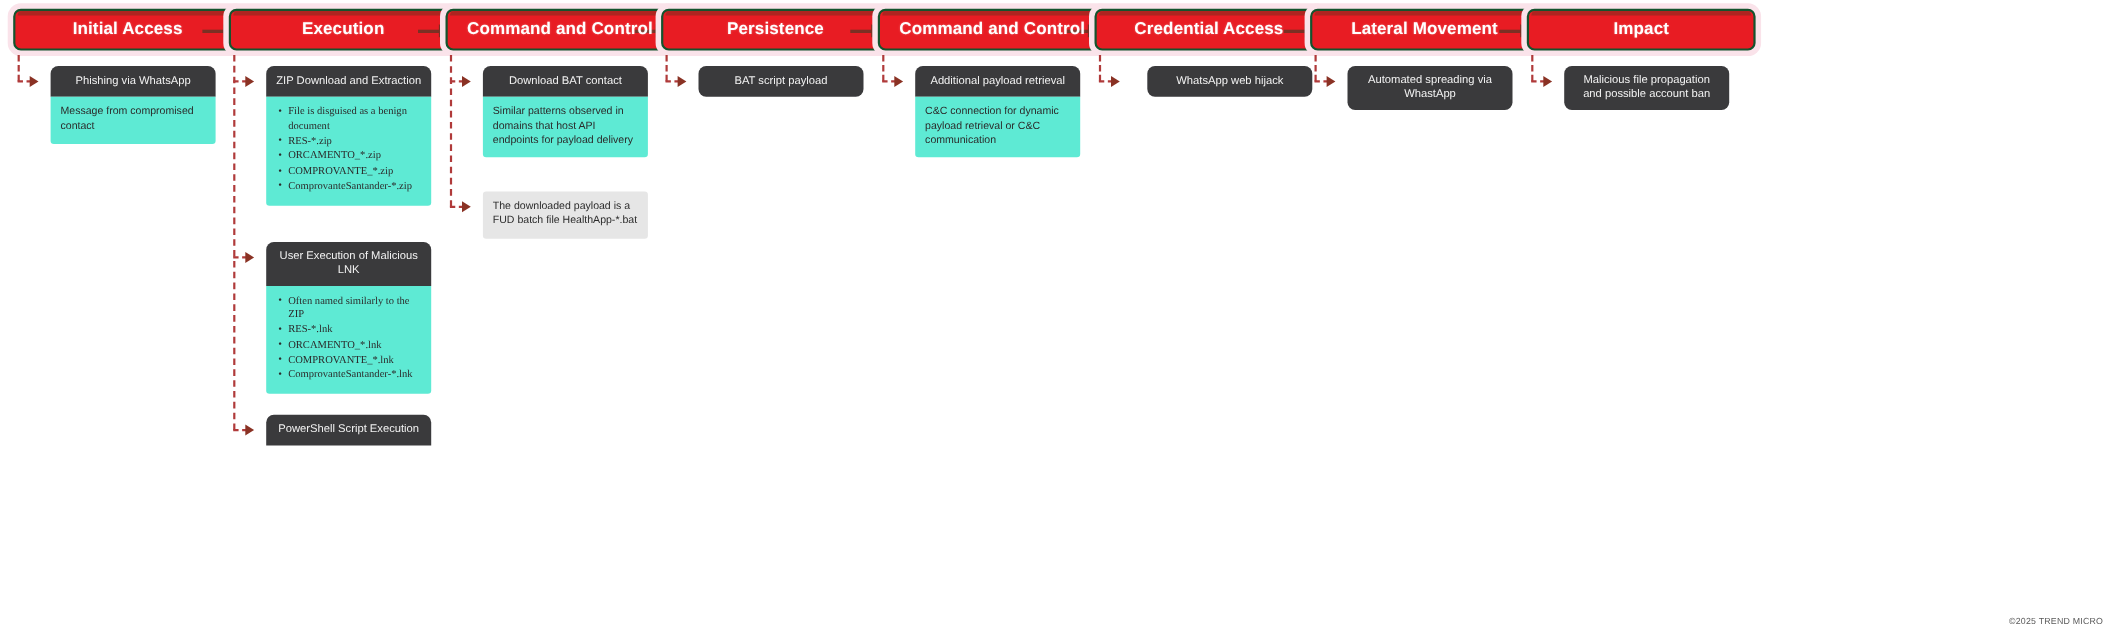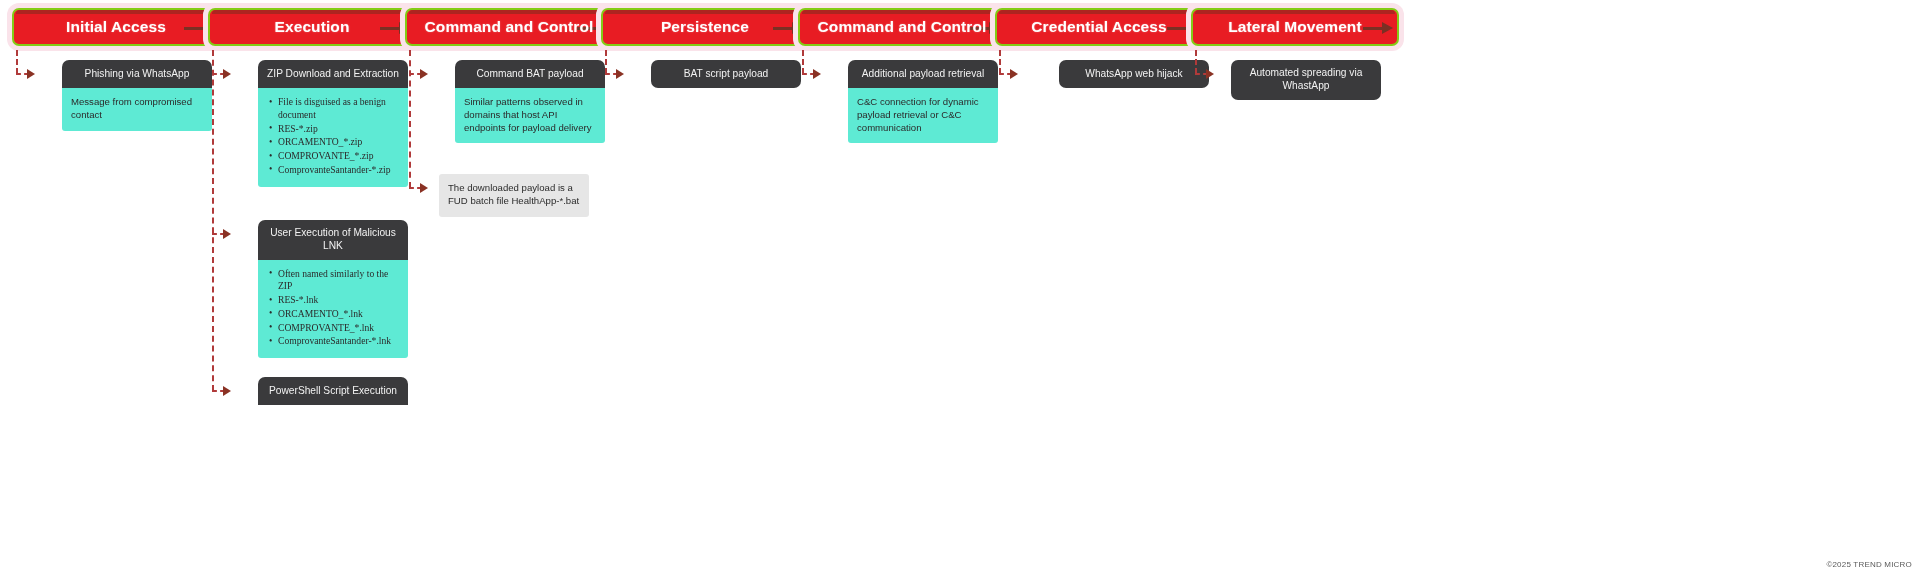--- a/index.html
+++ b/index.html
@@ -27,21 +27,21 @@
     position: absolute;
     top: 8px;
     width: 208px;
   }
 
   
   .stage-header {
     position: relative;
     height: 38px;
     background: #e81c23;
-    border: 2px solid #84cc16;
+    border: 2px solid #14532d;
     border-radius: 7px;
     box-shadow: 0 0 0 5px #fae3ea;
     display: flex;
     align-items: center;
     justify-content: center;
     box-sizing: border-box;
   }
   .stage-header .cap {
     position: absolute;
     left: 2px; right: 2px; top: 0px;
@@ -110,21 +110,20 @@
     width: 0; height: 0;
     border-top: 5px solid transparent;
     border-bottom: 5px solid transparent;
     border-left: 8px solid #8a3224;
   }
 
   
   .card {
     position: absolute;
     width: 150px;
-    margin-left: 16px;
   }
   .card-head {
     background: #3a3a3c;
     border-radius: 7px;
     color: #f2f2f2;
     font-size: 10.2px;
     line-height: 1.25;
     text-align: center;
     padding: 7px 8px;
     box-sizing: border-box;
@@ -262,21 +261,21 @@
     <div class="stage-arrow" style="left: 380px;">
       <div class="shaft"></div>
       <div class="head"></div>
     </div>
     <div class="column" style="left: 405px;">
       <div class="stage-header">
         <div class="cap"></div>
         <div class="stage-title">Command and Control</div>
       </div>
       <div class="card has-body" style="left: 34px; top: 52px;">
-        <div class="card-head">Command BAT payload</div>
+        <div class="card-head">Download BAT contact</div>
         <div class="card-body">
           <p>Similar patterns observed in domains that host API endpoints for payload delivery</p>
         </div>
       </div>
       <div class="elbow" style="left: 4px; top: 60px;">
         <div class="harm"></div>
         <div class="ahead"></div>
       </div>
       <div class="note" style="left: 34px; top: 166px;">The downloaded payload is a FUD batch file HealthApp-*.bat</div>
       <div class="elbow" style="left: 4px; top: 174px;">
@@ -344,28 +343,42 @@
     </div>
     <div class="stage-arrow" style="left: 1167px;">
       <div class="shaft"></div>
       <div class="head"></div>
     </div>
     <div class="column" style="left: 1191px;">
       <div class="stage-header">
         <div class="cap"></div>
         <div class="stage-title">Lateral Movement</div>
       </div>
-      <div class="card" style="left: 24px; top: 52px;">
+      <div class="card" style="left: 34px; top: 52px;">
         <div class="card-head">Automated spreading via WhastApp</div>
       </div>
       <div class="elbow" style="left: 4px; top: 60px;">
         <div class="harm"></div>
         <div class="ahead"></div>
       </div>
       <div class="spine" style="top: 42px; height: 24px;"></div>
     </div>
     <div class="stage-arrow" style="left: 1363px;">
       <div class="shaft"></div>
       <div class="head"></div>
     </div>
+    <div class="column" style="left: 1388px;">
+      <div class="stage-header">
+        <div class="cap"></div>
+        <div class="stage-title">Impact</div>
+      </div>
+      <div class="card" style="left: 34px; top: 52px;">
+        <div class="card-head">Malicious file propagation and possible account ban</div>
+      </div>
+      <div class="elbow" style="left: 4px; top: 60px;">
+        <div class="harm"></div>
+        <div class="ahead"></div>
+      </div>
+      <div class="spine" style="top: 42px; height: 24px;"></div>
+    </div>
   </div>
 
 <div class="credit">©2025 TREND MICRO</div>
 
 </body></html>

